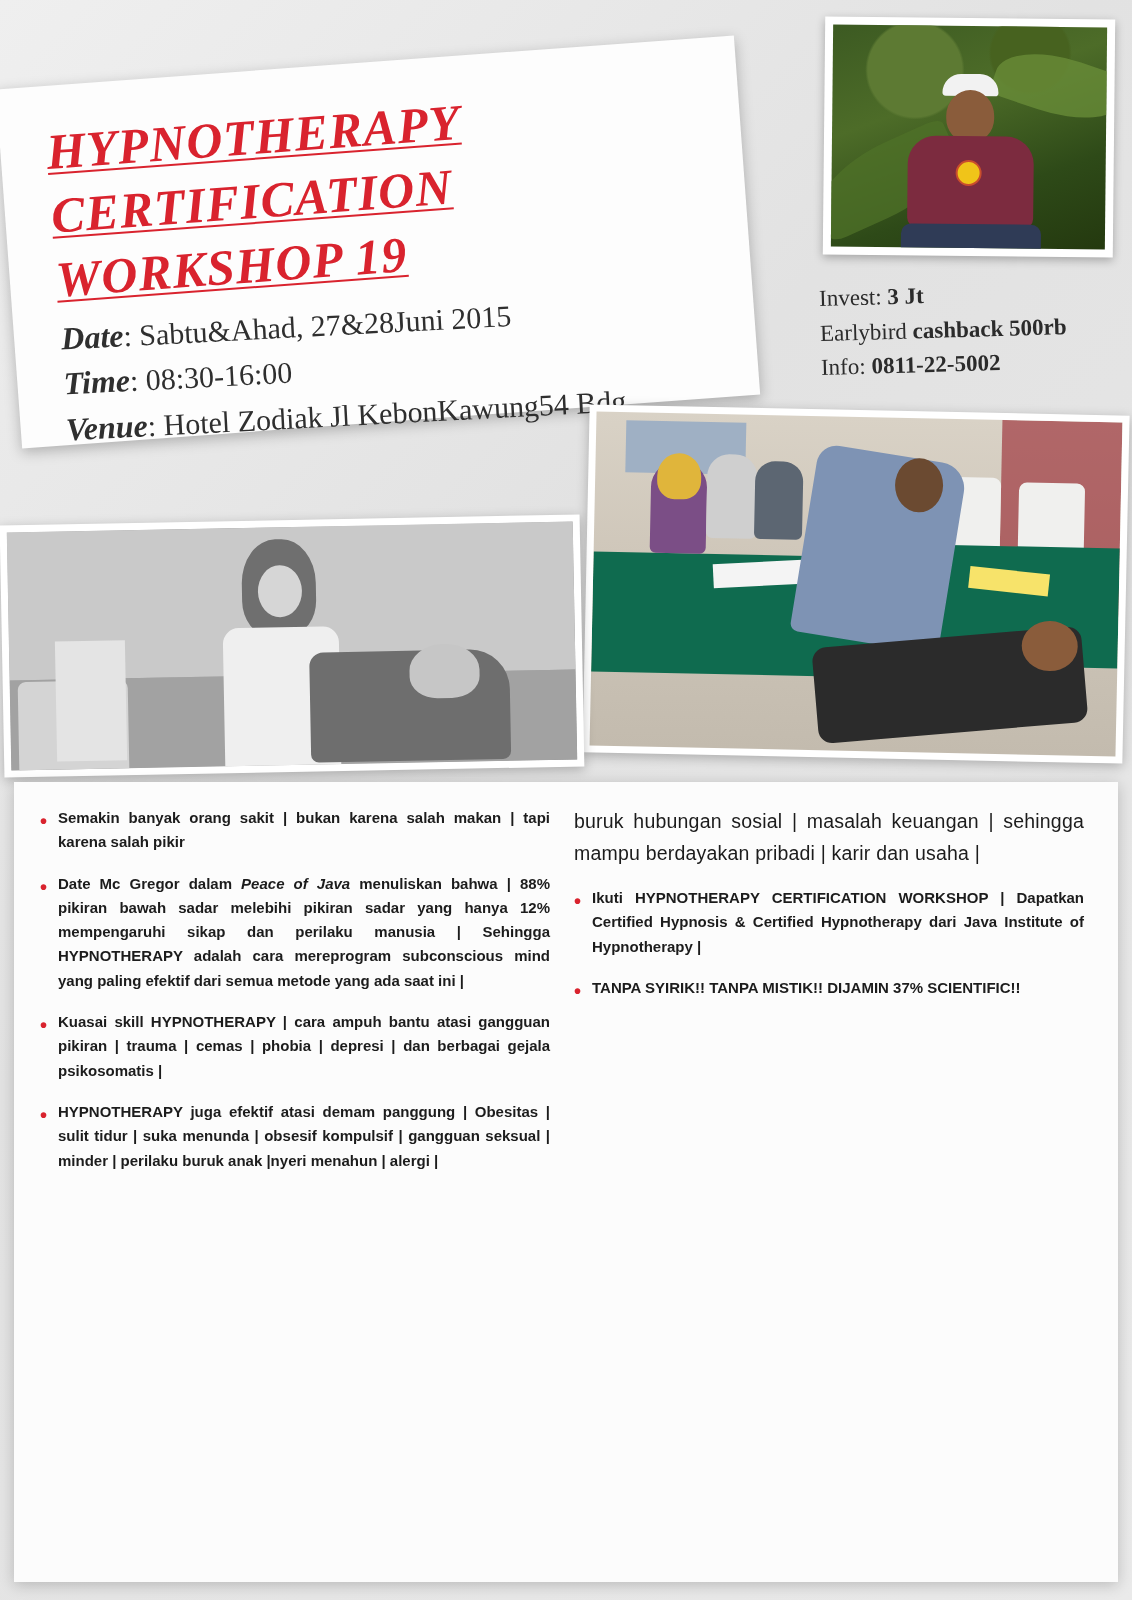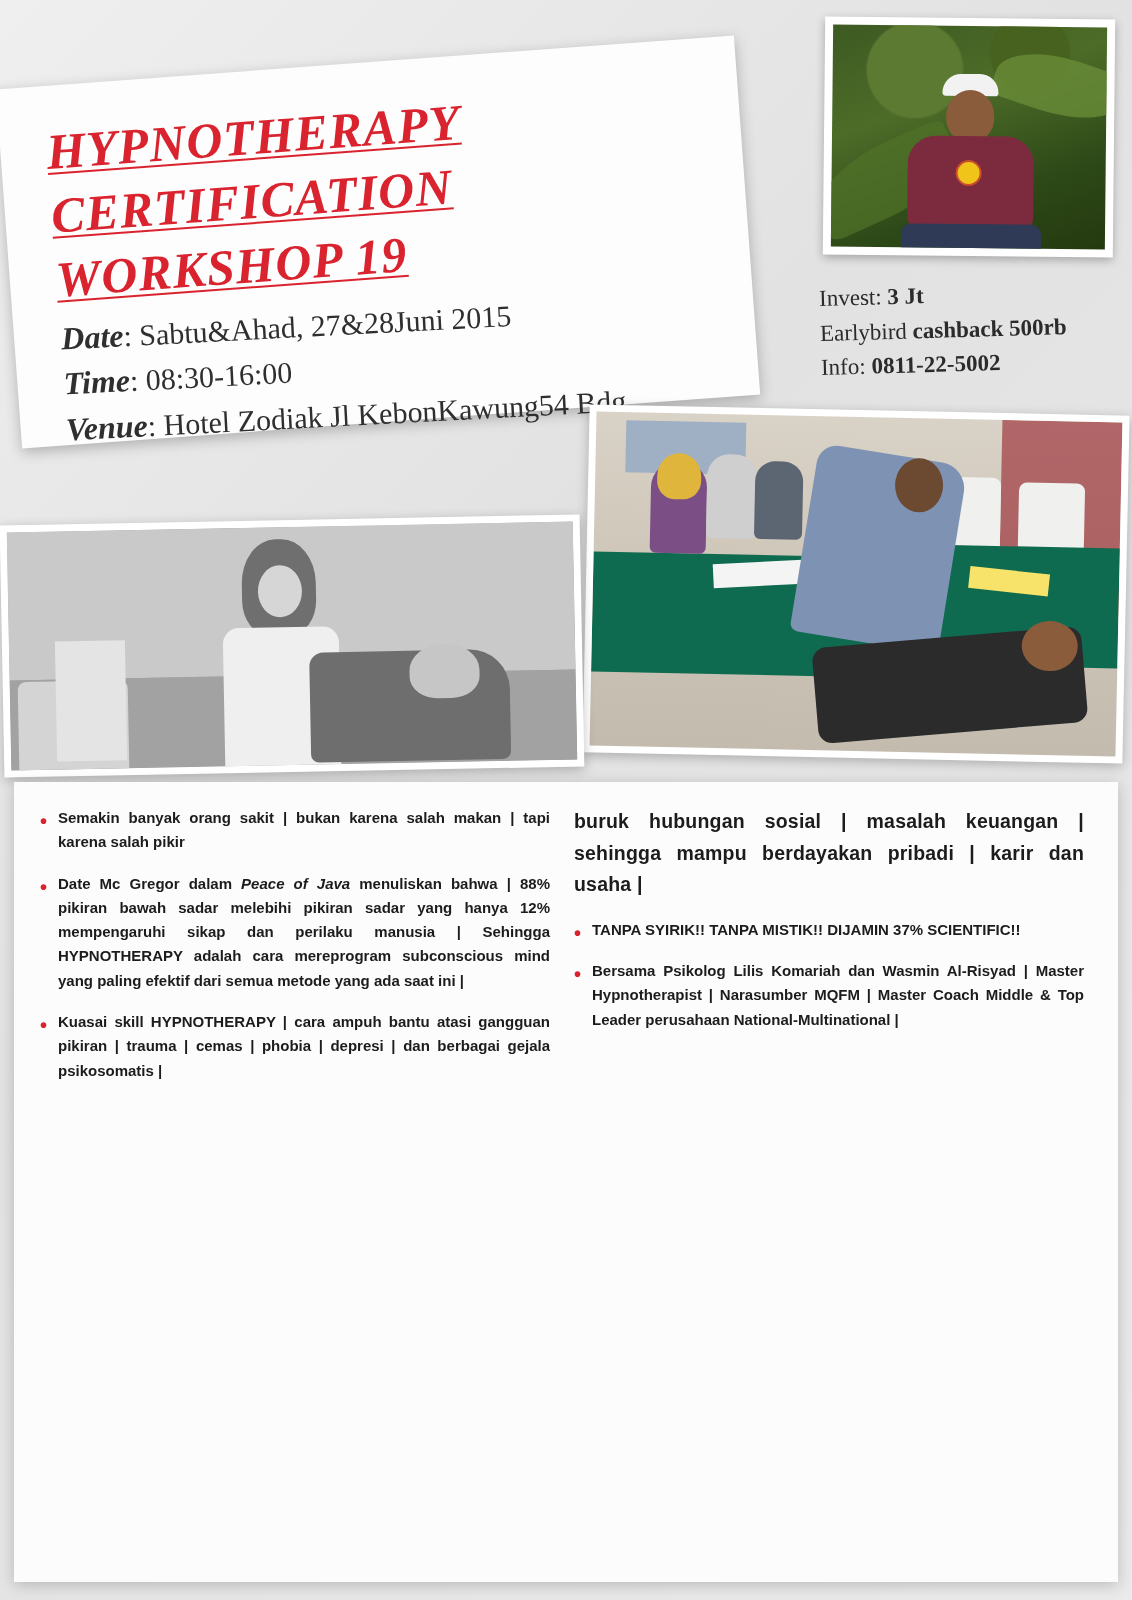--- a/index.html
+++ b/index.html
@@ -205,21 +205,21 @@
   ul.bullets > li::before {
     content: "•";
     position: absolute;
     left: 0; top: -1px;
     color: #d9232e;
     font-size: 20px;
   }
   .italic { font-style: italic; }
   .cont-first {
     font-size: 19.5px; line-height: 1.62; color: #1c1c1c;
-    text-align: justify; font-weight: bold; margin-bottom: 17px;
+    text-align: justify; font-weight: normal; margin-bottom: 17px;
     letter-spacing: 0.2px;
   }
 </style>
 </head>
 <body>
 
 <div class="poster">
 
   <div class="header-card">
     <div class="title-line">HYPNOTHERAPY</div>
@@ -304,25 +304,26 @@
 
   <div class="content-card">
 
     <div class="col">
       <ul class="bullets">
         <li>Semakin banyak orang sakit | bukan karena salah makan | tapi karena salah pikir</li>
         <li>
           <span>Date Mc Gregor dalam </span><span class="italic">Peace of Java</span><span> menuliskan bahwa | 88% pikiran bawah sadar melebihi pikiran sadar yang hanya 12% mempengaruhi sikap dan perilaku manusia | Sehingga HYPNOTHERAPY adalah cara mereprogram subconscious mind yang paling efektif dari semua metode yang ada saat ini |</span>
         </li>
         <li>Kuasai skill HYPNOTHERAPY | cara ampuh bantu atasi gangguan pikiran | trauma | cemas | phobia | depresi | dan berbagai gejala psikosomatis |</li>
+        <li>HYPNOTHERAPY juga efektif atasi demam panggung | Obesitas | sulit tidur | suka menunda | obsesif kompulsif | gangguan seksual | minder | perilaku buruk anak |nyeri menahun | alergi |</li>
       </ul>
     </div>
 
     <div class="col">
       <div class="cont-first">buruk hubungan sosial | masalah keuangan | sehingga mampu berdayakan pribadi | karir dan usaha |</div>
       <ul class="bullets">
+        <li>Ikuti HYPNOTHERAPY CERTIFICATION WORKSHOP | Dapatkan Certified Hypnosis &amp; Certified Hypnotherapy dari Java Institute of Hypnotherapy |</li>
         <li>TANPA SYIRIK!! TANPA MISTIK!! DIJAMIN 37% SCIENTIFIC!!</li>
-        <li>Bersama Psikolog Lilis Komariah dan Wasmin Al-Risyad | Master Hypnotherapist | Narasumber MQFM | Master Coach Middle &amp; Top Leader perusahaan National-Multinational |</li>
       </ul>
     </div>
 
   </div>
 </div>
 
 </body></html>

